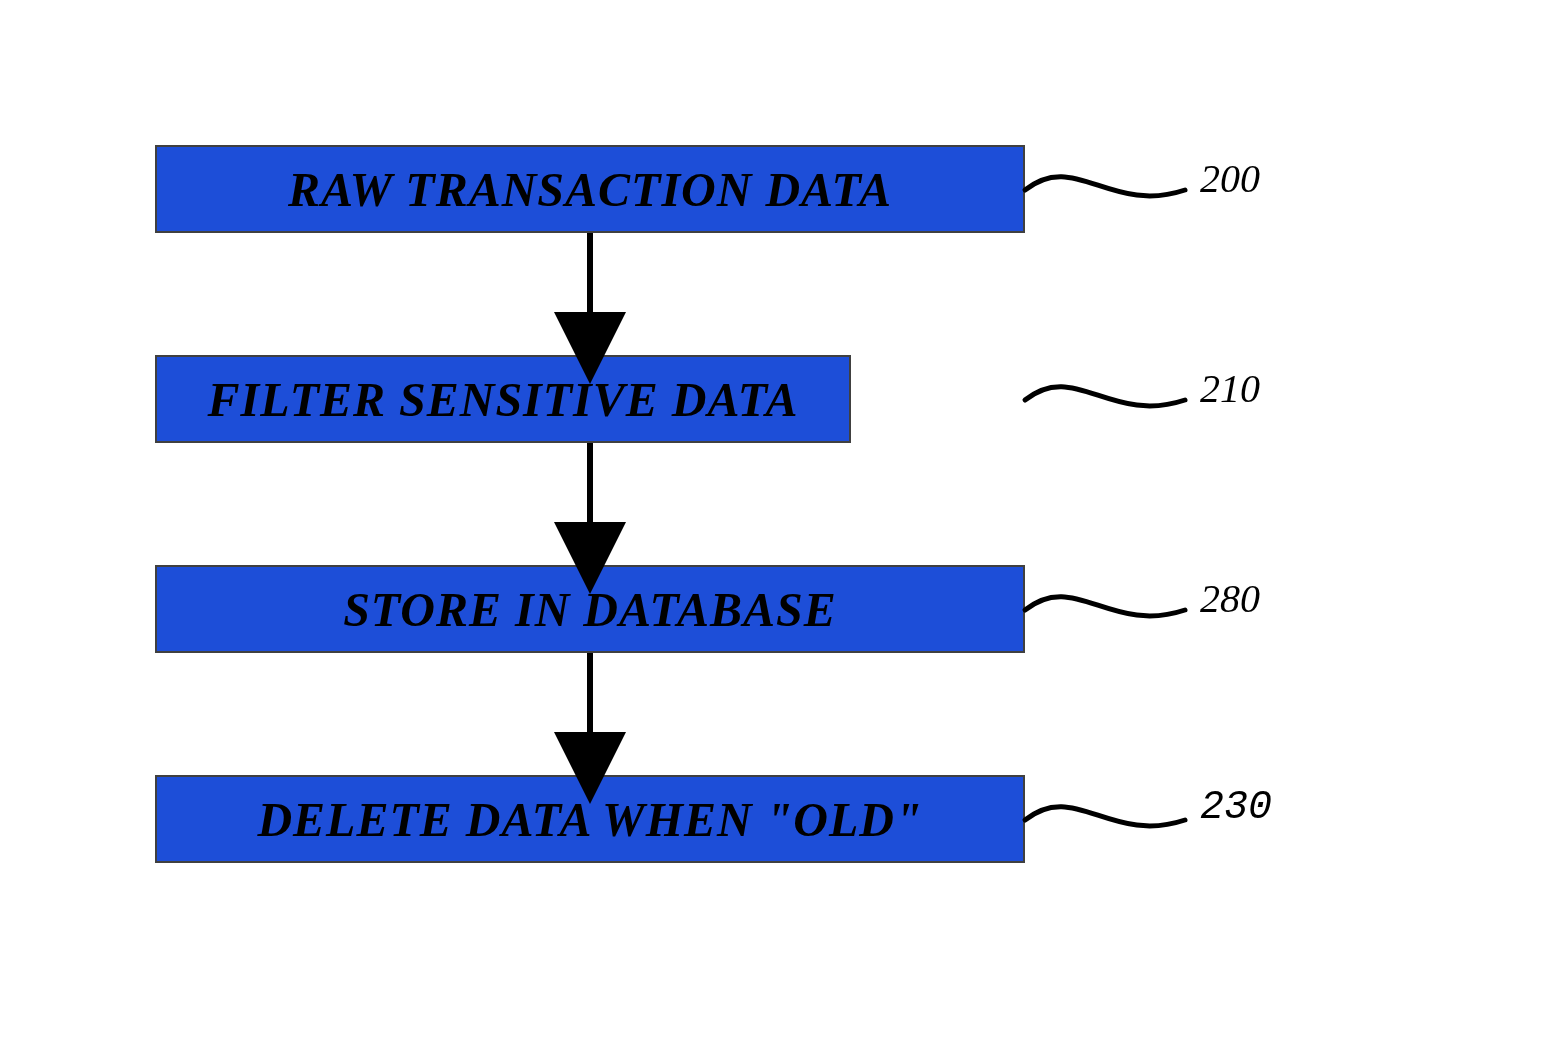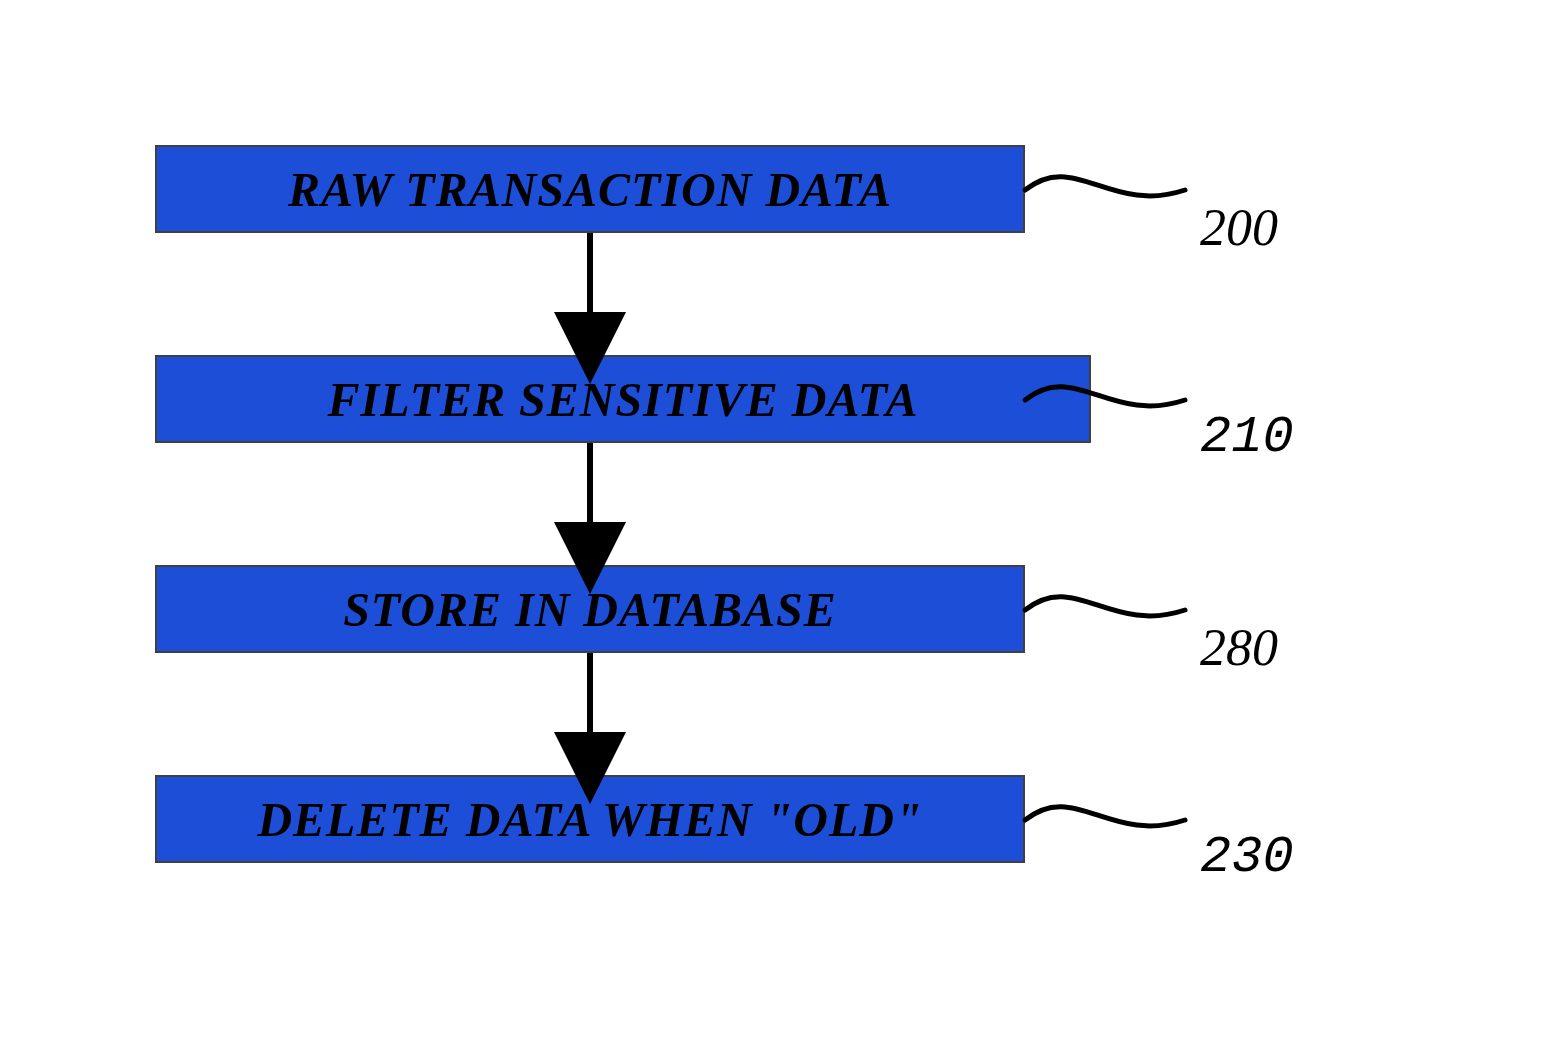--- a/index.html
+++ b/index.html
@@ -28,55 +28,54 @@
     font-style: italic;
     font-weight: 600;
     font-size: 48px;
     letter-spacing: 1px;
     white-space: nowrap;
   }
   .ref-label {
     position: absolute;
     font-style: italic;
     font-weight: 500;
-    font-size: 52px;
-    margin-top: 43px;
+    font-size: 40px;
   }
   svg.overlay {
     position: absolute;
     left: 0;
     top: 0;
     width: 1548px;
     height: 1057px;
     pointer-events: none;
   }
 </style>
 </head>
 <body>
 
 <div class="canvas">
 
   <div class="step-box" style="left:155px; top:145px; width:870px; height:88px;">
     <span class="step-text">RAW TRANSACTION DATA</span>
   </div>
 
-  <div class="step-box" style="left:155px; top:355px; width:936px; height:88px;">
+  <div class="step-box" style="left:155px; top:355px; width:696px; height:88px;">
     <span class="step-text">FILTER SENSITIVE DATA</span>
   </div>
 
   <div class="step-box" style="left:155px; top:565px; width:870px; height:88px;">
     <span class="step-text">STORE IN DATABASE</span>
   </div>
 
   <div class="step-box" style="left:155px; top:775px; width:870px; height:88px;">
     <span class="step-text">DELETE DATA WHEN "OLD"</span>
   </div>
 
   <span class="ref-label" style="left:1200px; top:155px;">200</span>
-  <span class="ref-label" style="left:1200px; top:365px;font-family:Liberation Mono, monospace;">210</span>
+  <span class="ref-label" style="left:1200px; top:365px;">210</span>
   <span class="ref-label" style="left:1200px; top:575px;">280</span>
   <span class="ref-label" style="left:1200px; top:785px;font-family:Liberation Mono, monospace;">230</span>
 
   <svg class="overlay" viewBox="0 0 1548 1057">
     <defs>
       <marker id="arrowhead" markerWidth="14" markerHeight="14" refX="3" refY="6" orient="auto" markerUnits="strokeWidth">
         <path d="M0,0 L0,12 L12,6 Z" fill="#000"></path>
       </marker>
     </defs>
 

